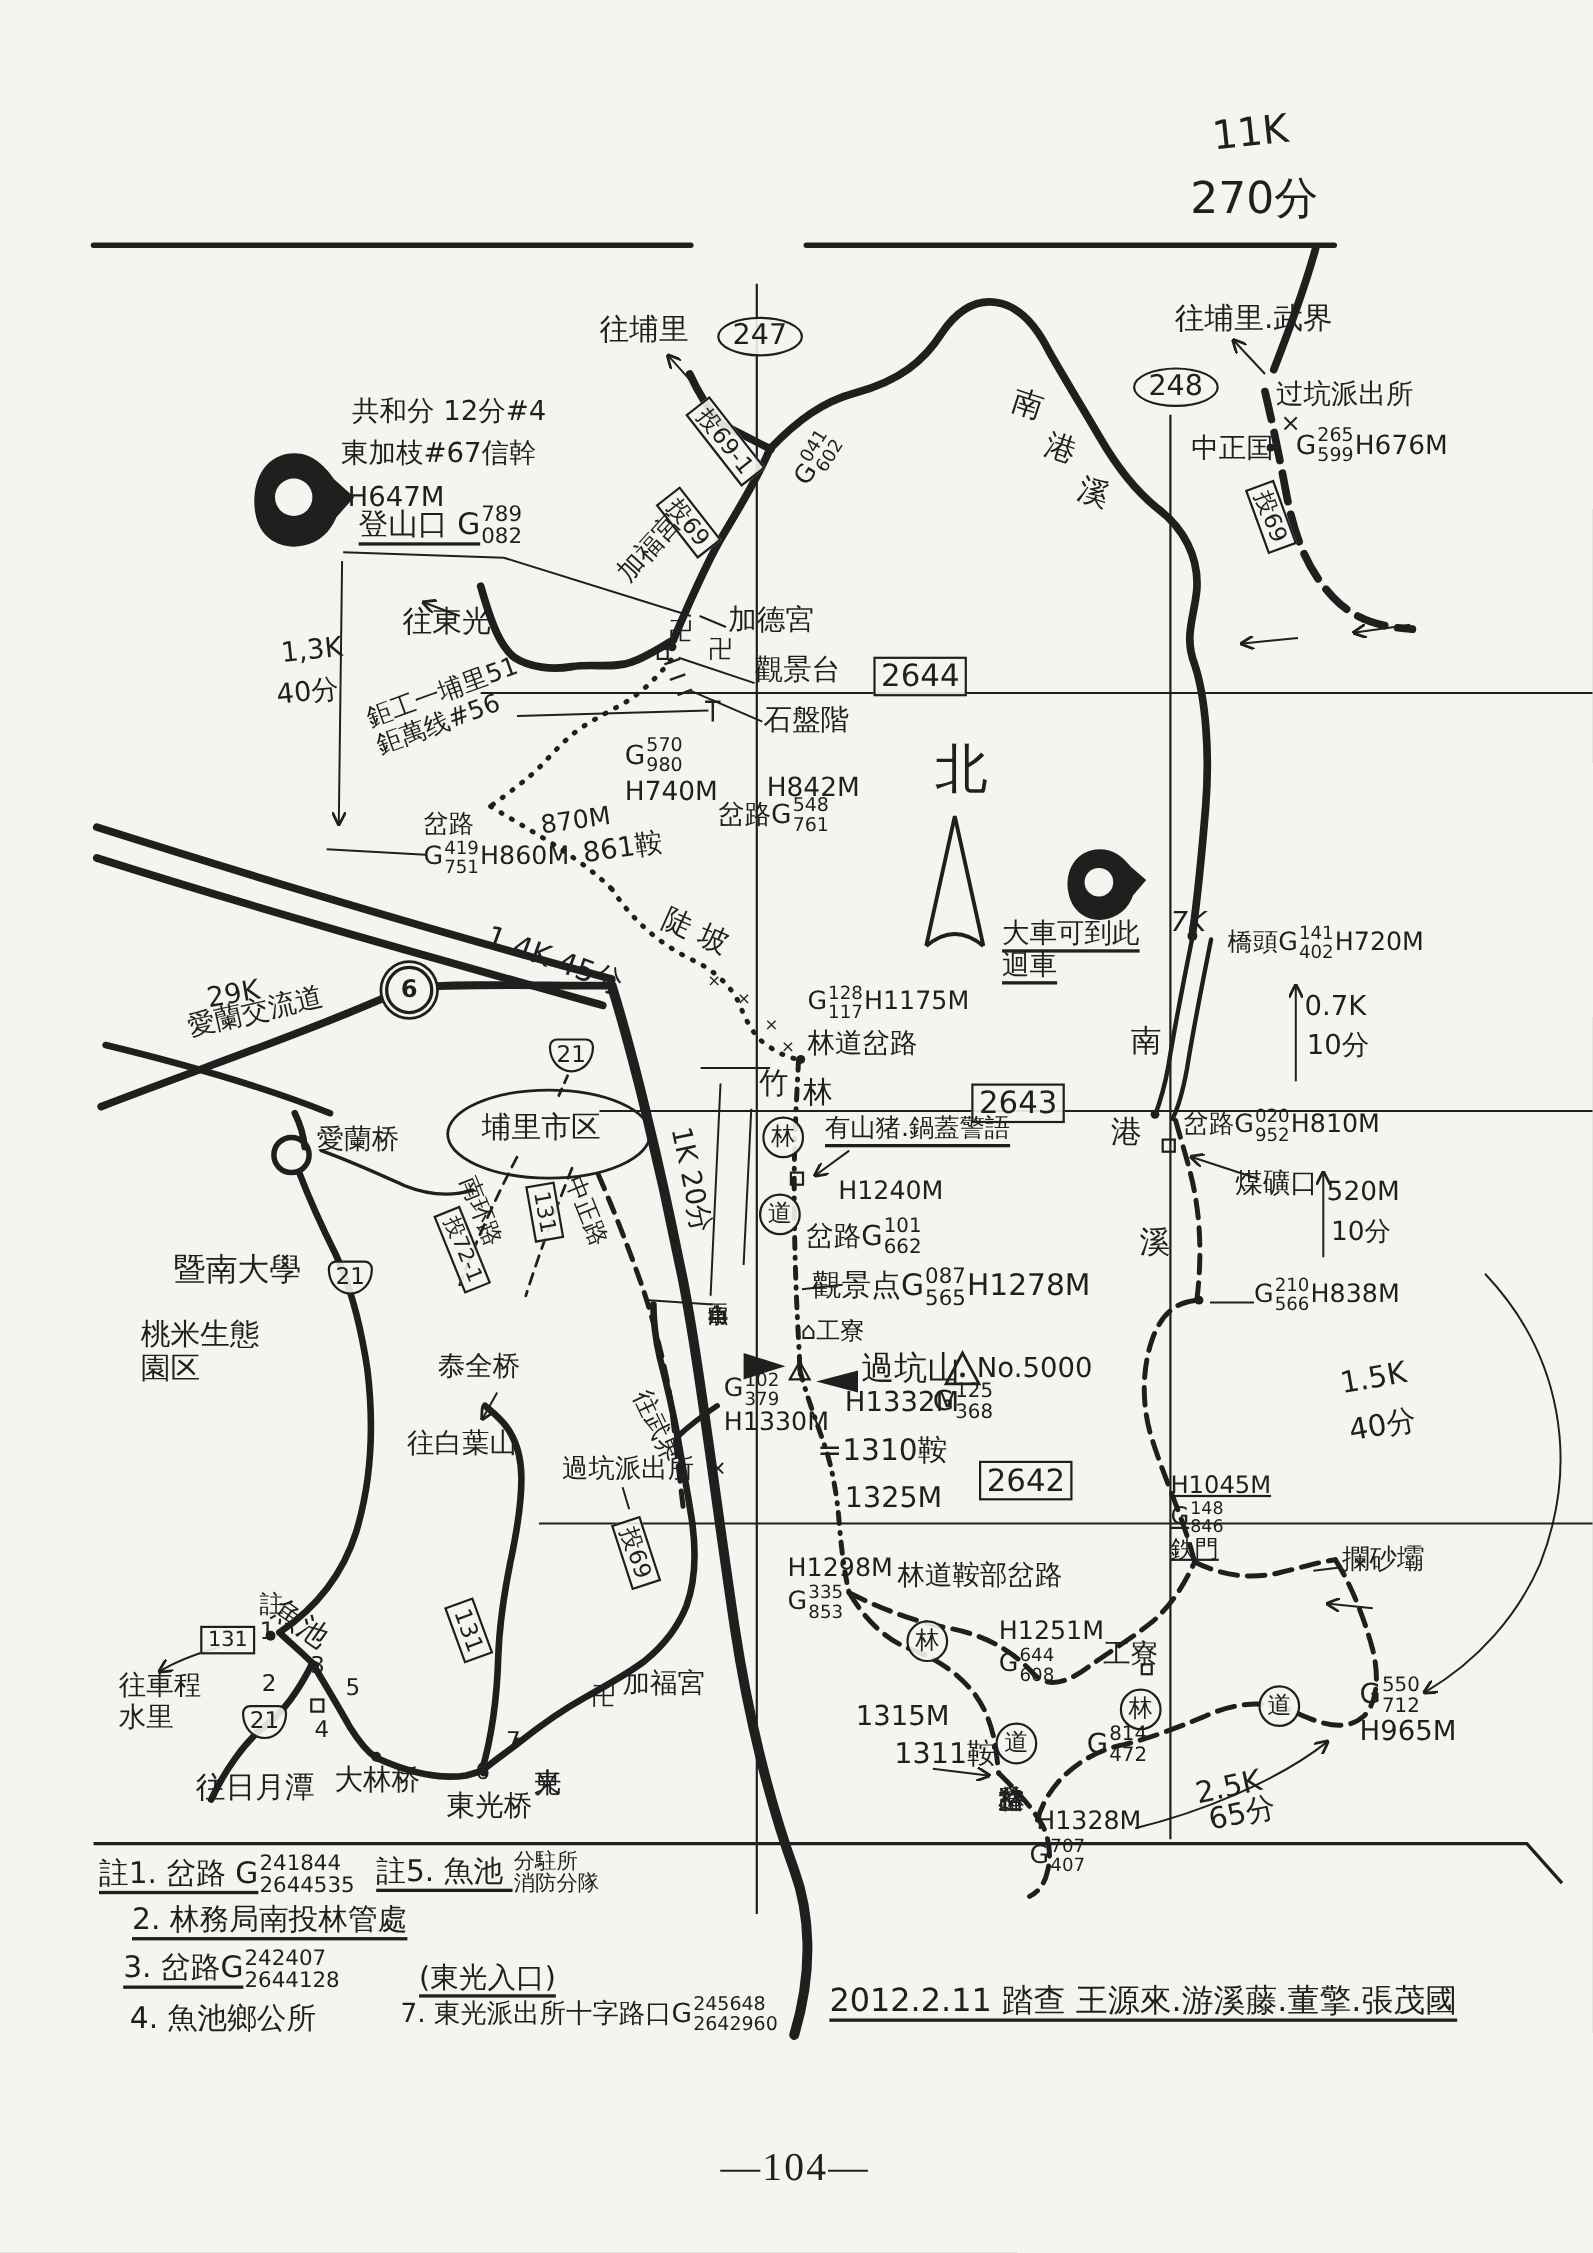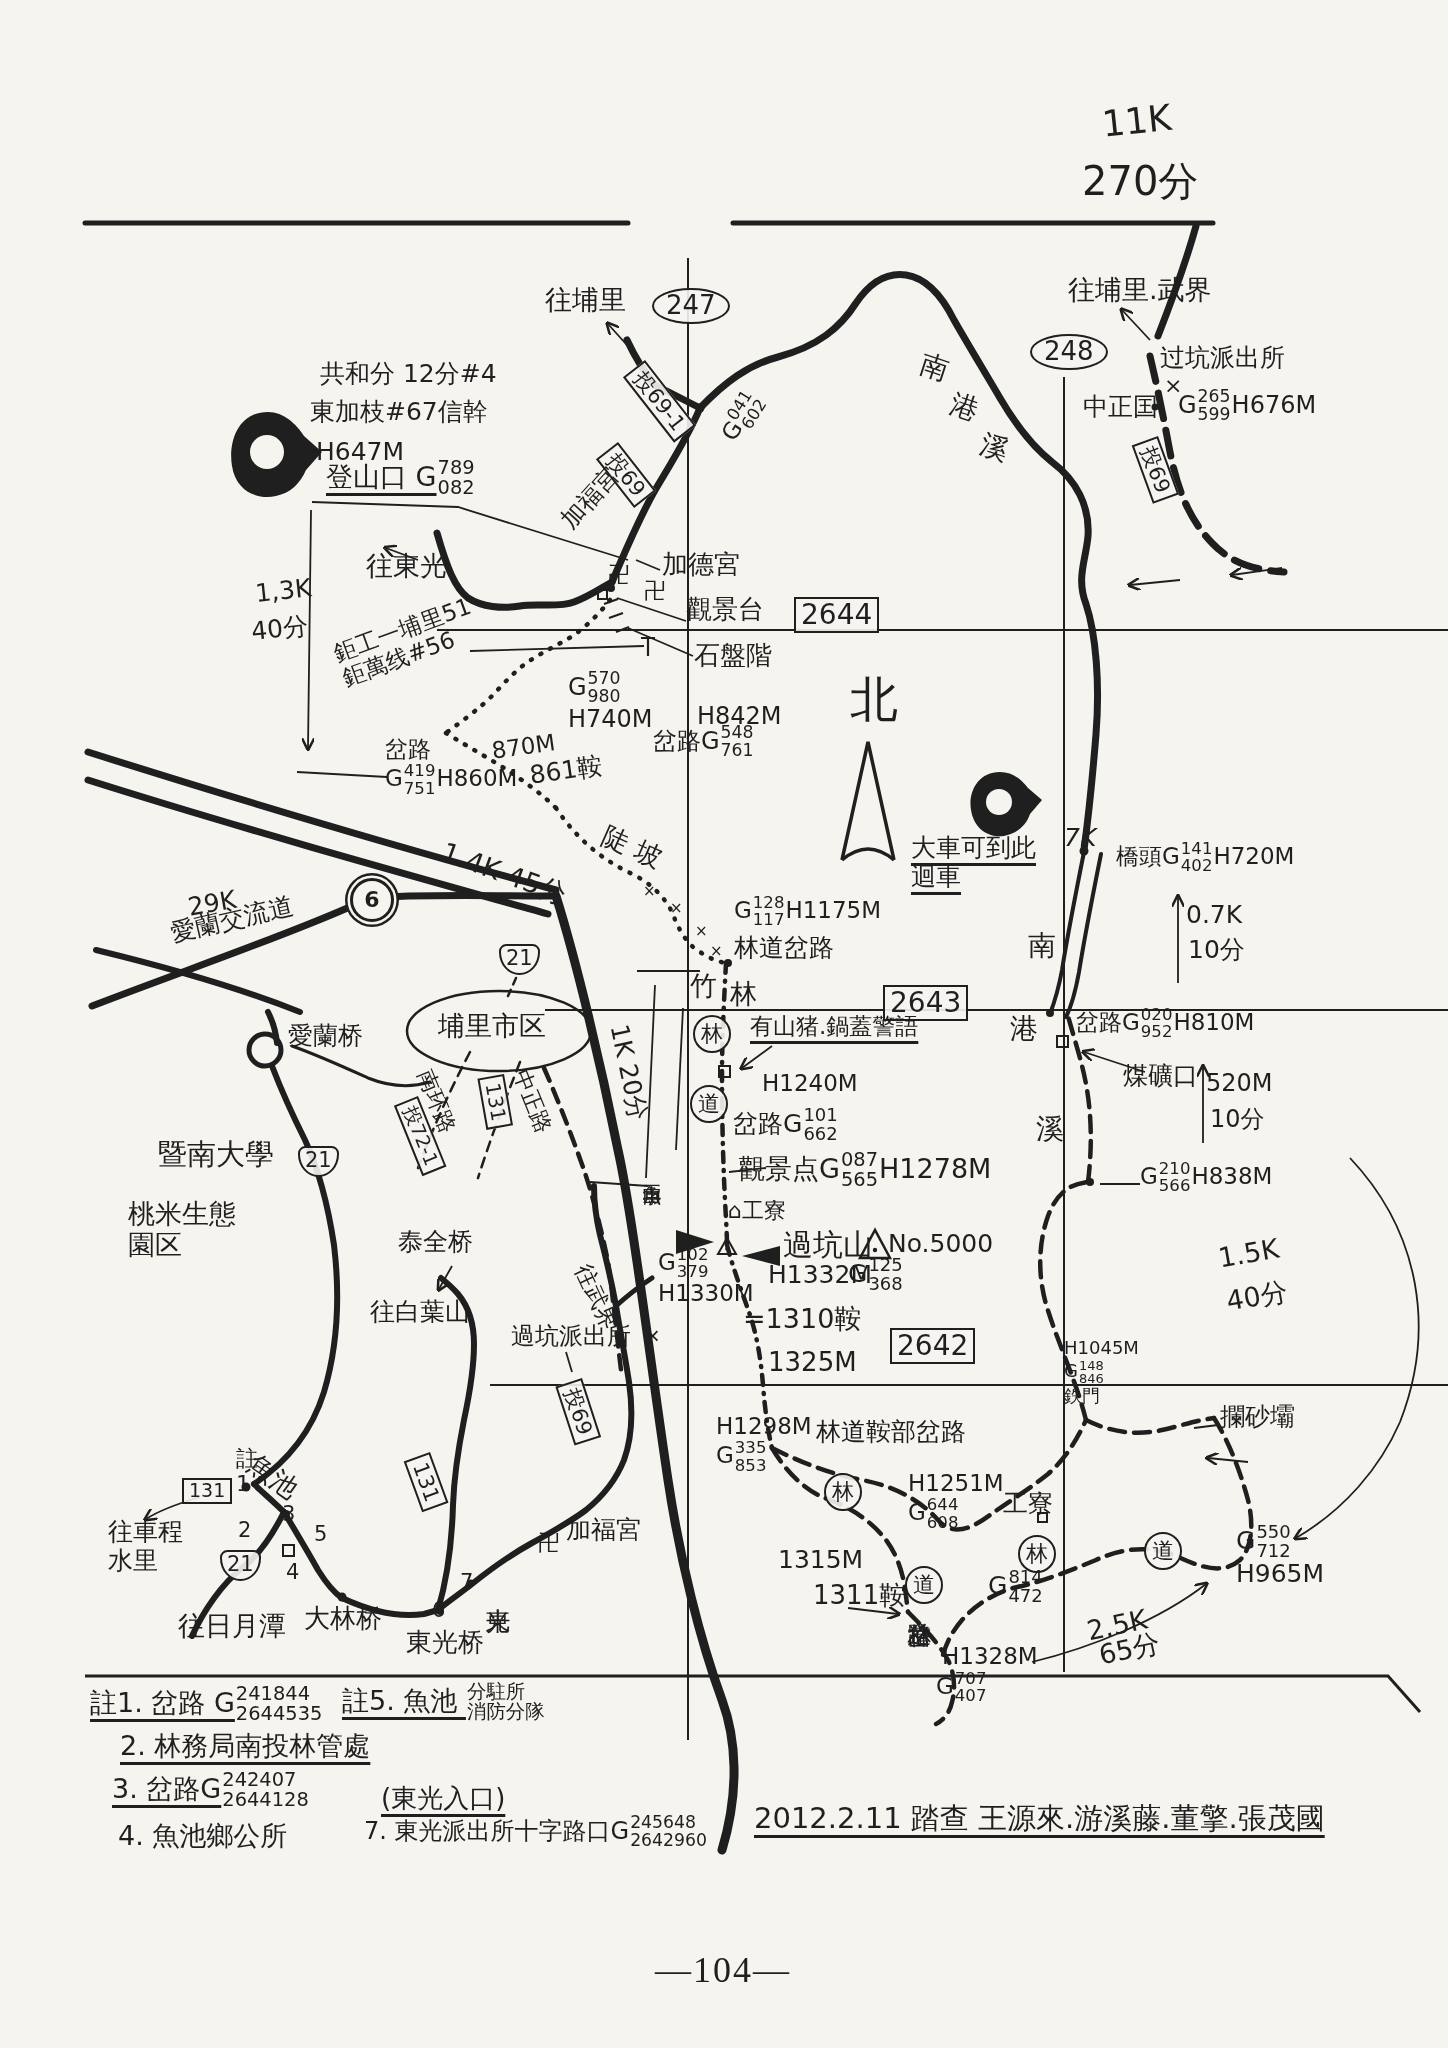--- a/index.html
+++ b/index.html
@@ -258,21 +258,21 @@
       <div class="lbl vert" style="left: 642px; top: 1170px; font-size: 19px;">山字三角点</div>
       <div class="lbl" style="left: 728px; top: 1198px; font-size: 22px;">⌂工寮</div>
       <div class="lbl" style="left: 658px; top: 1246px; font-size: 23px;">G<span class="fr"><span>102</span><span>379</span></span><br>H1330M</div>
       <div class="lbl" style="left: 783px; top: 1228px; font-size: 30px;">過坑山</div>
       <div class="lbl" style="left: 888px; top: 1230px; font-size: 25px;">No.5000</div>
       <div class="lbl" style="left: 768px; top: 1261px; font-size: 25px;">H1332M</div>
       <div class="lbl" style="left: 848px; top: 1256px; font-size: 25px;">G<span class="fr"><span>125</span><span>368</span></span></div>
       <div class="lbl" style="left: 743px; top: 1303px; font-size: 27px;">=1310鞍</div>
       <div class="lbl" style="left: 768px; top: 1348px; font-size: 26px;">1325M</div>
       <div class="lbl box" style="left: 890px; top: 1328px; font-size: 28px;">2642</div>
-      <div class="lbl" style="left: 1064px; top: 1338px; font-size: 18px;">H1045M<br>G<span class="fr"><span>148</span><span>846</span></span><br>鉄門</div>
+      <div class="lbl" style="left: 1064px; top: 1338px; font-size: 22px; text-decoration: underline;">H1045M<br>G<span class="fr"><span>148</span><span>846</span></span><br>鉄門</div>
       <div class="lbl" style="left: 1220px; top: 1403px; font-size: 25px;">攔砂壩</div>
       <div class="lbl" style="left: 1140px; top: 1160px; font-size: 23px;">G<span class="fr"><span>210</span><span>566</span></span>H838M</div>
       <div class="lbl" style="left: 1216px; top: 1243px; font-size: 27px; transform: rotate(-10deg);">1.5K</div>
       <div class="lbl" style="left: 1224px; top: 1286px; font-size: 27px; transform: rotate(-10deg);">40分</div>
       <div class="lbl" style="left: 511px; top: 1324px; font-size: 24px; font-family: Liberation Mono, monospace;">過坑派出所 ×</div>
       <div class="lbl" style="left: 594px; top: 1260px; font-size: 23px; transform: rotate(65deg);">往武界</div>
       <div class="lbl box" style="left: 582px; top: 1378px; font-size: 21px; transform: rotate(72deg);">投69</div>
       <div class="lbl" style="left: 716px; top: 1413px; font-size: 23px;">H1298M<br>G<span class="fr"><span>335</span><span>853</span></span></div>
       <div class="lbl" style="left: 816px; top: 1418px; font-size: 25px;">林道鞍部岔路</div>
       <div class="lbl circle" style="left: 824px; top: 1473px;">林</div>

